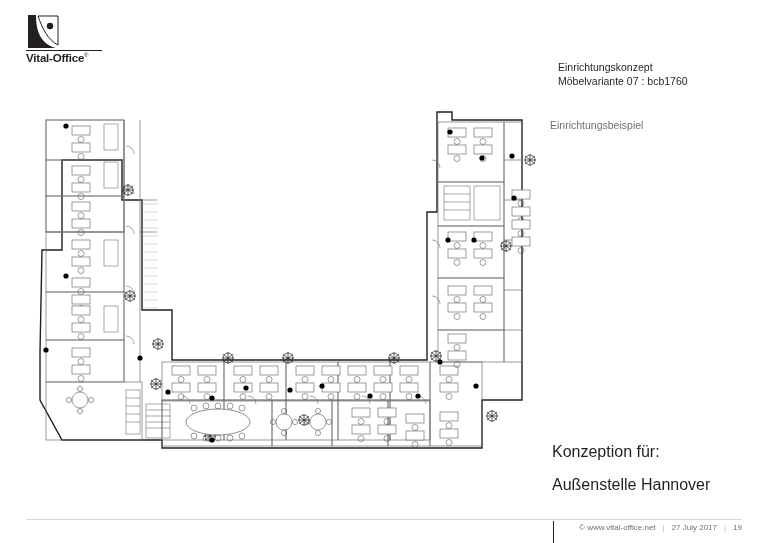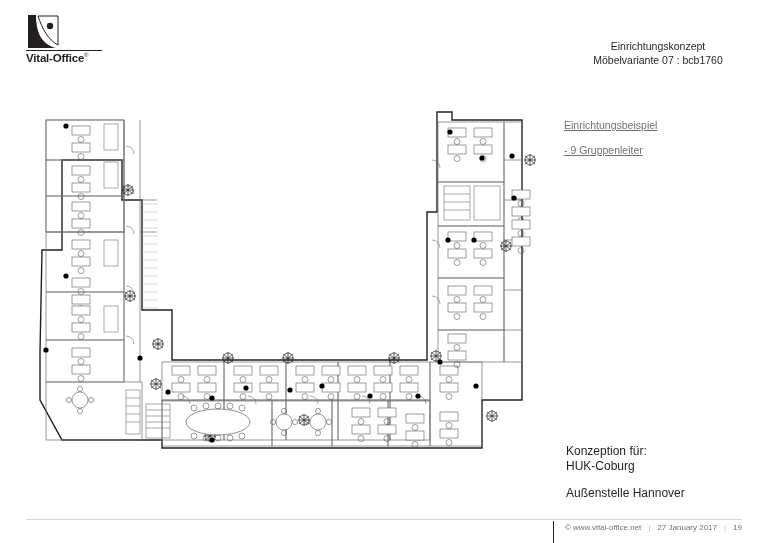--- a/index.html
+++ b/index.html
@@ -57,50 +57,48 @@
     top: 36px;
     width: 76px;
     height: 1px;
     background: #231f20;
   }
 
   
   .title-block {
     position: absolute;
     left: 558px;
-    top: 39px;
+    top: 60px;
     width: 200px;
     font-size: 10.5px;
     line-height: 14px;
     color: #231f20;
-    text-align: center;
   }
   .example-block {
     position: absolute;
-    left: 564px;
+    left: 550px;
     top: 118px;
     width: 200px;
     font-size: 10.5px;
     line-height: 14px;
     color: #6f7072;
-    text-decoration: underline;
   }
   .example-block .ex-title { margin-bottom: 11px; }
   .example-block .ex-item { line-height: 15px; }
 
   .client-block {
     position: absolute;
-    left: 566px;
+    left: 552px;
     top: 444px;
     width: 200px;
-    font-size: 12px;
+    font-size: 16px;
     line-height: 15px;
     color: #231f20;
   }
-  .client-block .branch { margin-top: 12px; }
+  .client-block .branch { margin-top: 18px; }
 
   
   .footer-rule {
     position: absolute;
     left: 26px;
     top: 519px;
     width: 716px;
     height: 1px;
     background: #d7d8da;
   }
@@ -150,35 +148,33 @@
     <div class="logo-text"><span>Vital-Office</span><span class="reg">®</span></div>
   </div>
 
   <div class="title-block">
     <div>Einrichtungskonzept</div>
     <div>Möbelvariante 07 : bcb1760</div>
   </div>
 
   <div class="example-block">
     <div class="ex-title">Einrichtungsbeispiel</div>
-    <div class="ex-item">- 9 Gruppenleiter</div>
   </div>
 
   <div class="client-block">
     <div>Konzeption für:</div>
-    <div>HUK-Coburg</div>
     <div class="branch">Außenstelle Hannover</div>
   </div>
 
   <div class="footer-rule"></div>
   <div class="footer-bar"></div>
   <div class="footer">
     <span>©  www.vital-office.net</span>
     <span class="sep">|</span>
-    <span>27 January 2017</span>
+    <span>27 July 2017</span>
     <span class="sep">|</span>
     <span>19</span>
   </div>
 
   <div class="plan">
     <svg width="530" height="360" viewBox="0 0 530 360">
       <defs>
         <g id="desk">
           <rect x="0" y="0" width="18" height="9" fill="#ffffff" stroke="#5a5b5d" stroke-width="0.6"></rect>
           <circle cx="9" cy="13.5" r="3" fill="none" stroke="#5a5b5d" stroke-width="0.6"></circle>

